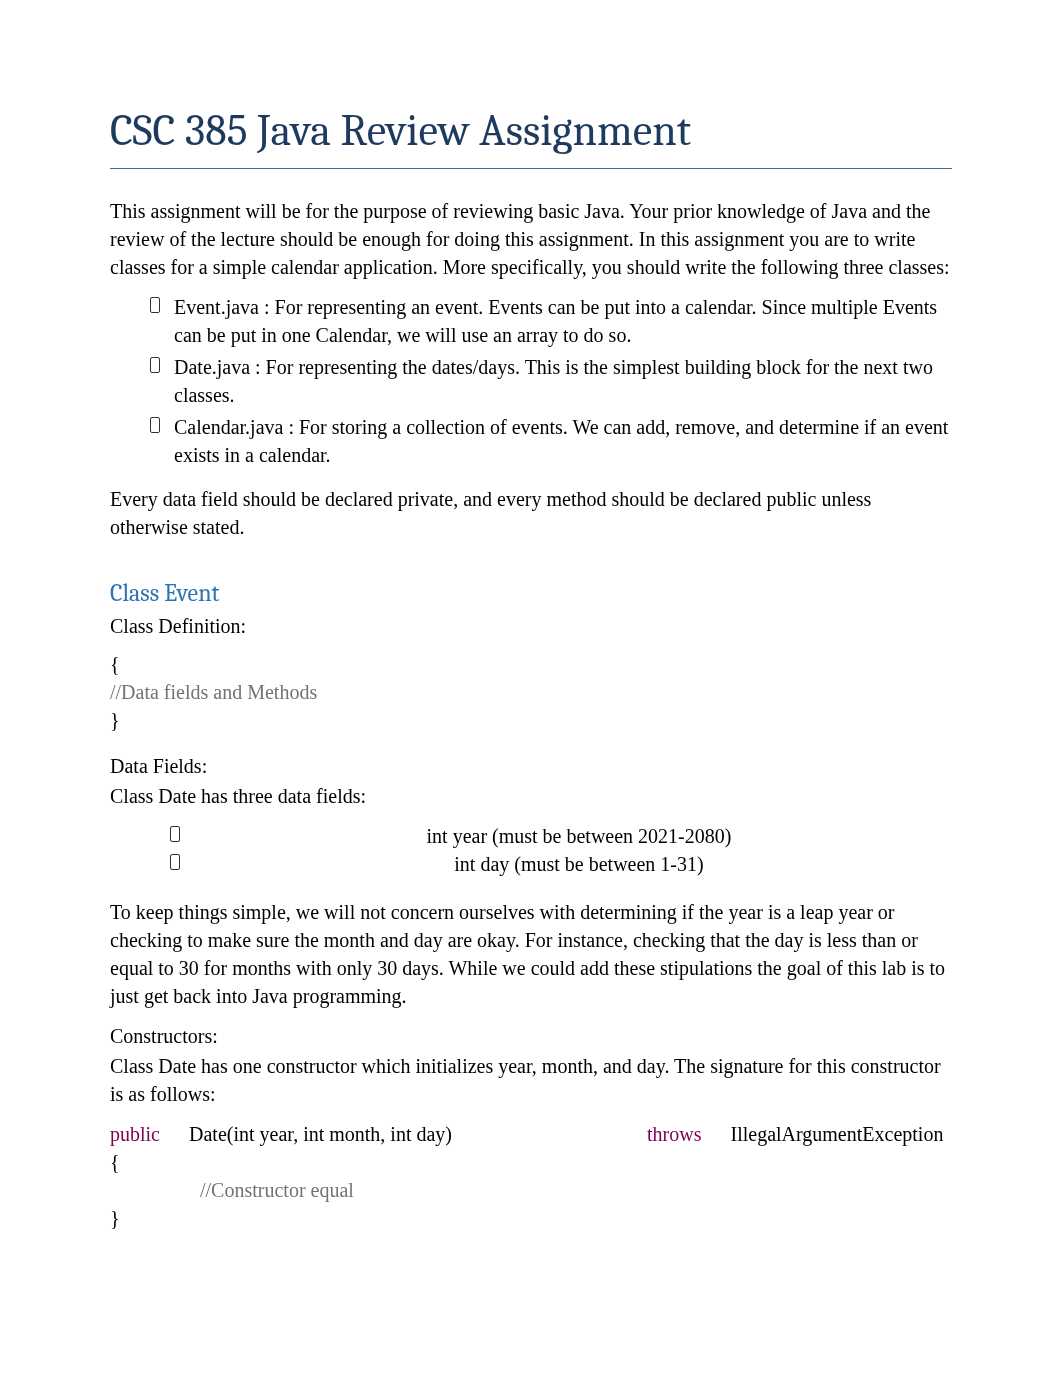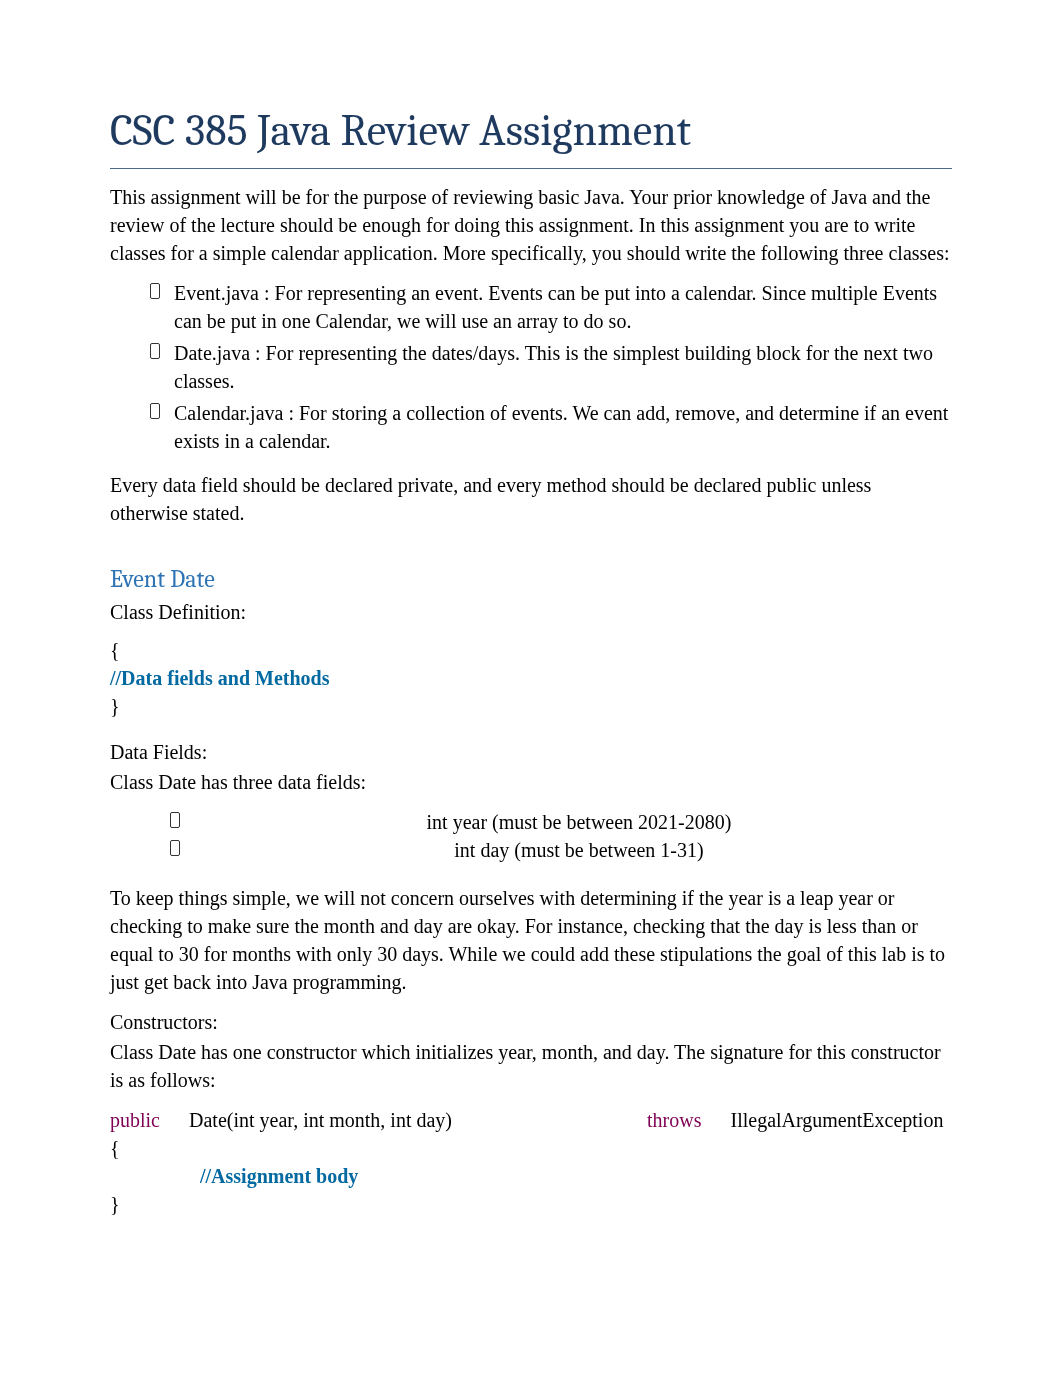--- a/index.html
+++ b/index.html
@@ -18,21 +18,21 @@
       line-height: 1.4;
     }
     
     h1 {
       font-family: Cambria, Georgia, "Times New Roman", serif;
       font-size: 44px;
       font-weight: normal;
       color: #1f3a5f;
       padding-bottom: 6px;
       border-bottom: 1px solid #4a6a8a;
-      margin-bottom: 14px;
+      margin-bottom: 28px;
     }
     
     .para {
       margin-bottom: 12px;
     }
     
     ul.bullets {
       list-style: none;
       margin: 6px 0 16px 40px;
     }
@@ -74,21 +74,21 @@
       margin: 4px 0 18px 0;
       white-space: normal;
     }
     
     .code-line {
       display: block;
     }
     
     .kw-red { color: #7f0055; font-weight: normal; }
     .kw-purple { color: #7f0055; font-weight: normal; }
-    .comment { color: #0369a1; font-weight: bold; }
+    .comment { color: #737373; }
     
     .gap { display: inline-block; width: 24px; }
     
     .section-gap { margin-top: 20px; }
     .subhead { margin-bottom: 2px; }
     
     ul.sub-bullets {
       list-style: none;
       margin: 6px 0 16px 60px;
     }
@@ -131,21 +131,21 @@
 <p class="para">This assignment will be for the purpose of reviewing basic Java.  Your prior knowledge of Java and the review of the lecture should be enough for doing this assignment.     In this assignment you are to write classes for a simple calendar  application.  More specifically, you should write the following three classes:</p>
 
 <ul class="bullets">
   <li>Event.java : For representing an event.   Events can be put into a calendar.   Since multiple Events can be put in one Calendar, we will use an array to do so.</li>
   <li>Date.java : For representing the dates/days.     This is the simplest building block for the next two classes.</li>
   <li>Calendar.java : For storing a collection of events.   We can add, remove, and determine if an event exists in a calendar.</li>
 </ul>
 
 <p class="para">Every data field should be declared private, and every method should be declared public unless otherwise stated.</p>
 
-<h2>Event Date</h2>
+<h2>Class Event</h2>
 
 <p class="label-line">Class Definition:</p>
 
 <div class="code-block">
   <span class="code-line">{</span>
   <span class="code-line comment">//Data fields and Methods</span>
   <span class="code-line">}</span>
 </div>
 
 <p class="subhead">Data Fields:</p>
@@ -163,16 +163,16 @@
 
 <div class="cons-code">
   <span class="cons-row1">
     <span class="kw-red">public</span><span class="gap"></span>
     <span>Date(int year, int month, int day)</span><span class="throws-gap"></span>
     <span class="kw-red">throws</span><span class="gap"></span>
     <span>IllegalArgumentException</span>
   </span>
   <span class="code-line">{</span>
   <span class="code-line">
-    <span class="inner-indent"></span><span class="comment">//Assignment body</span>
+    <span class="inner-indent"></span><span class="comment">//Constructor equal</span>
   </span>
   <span class="code-line">}</span>
 </div>
 
 </body></html>

